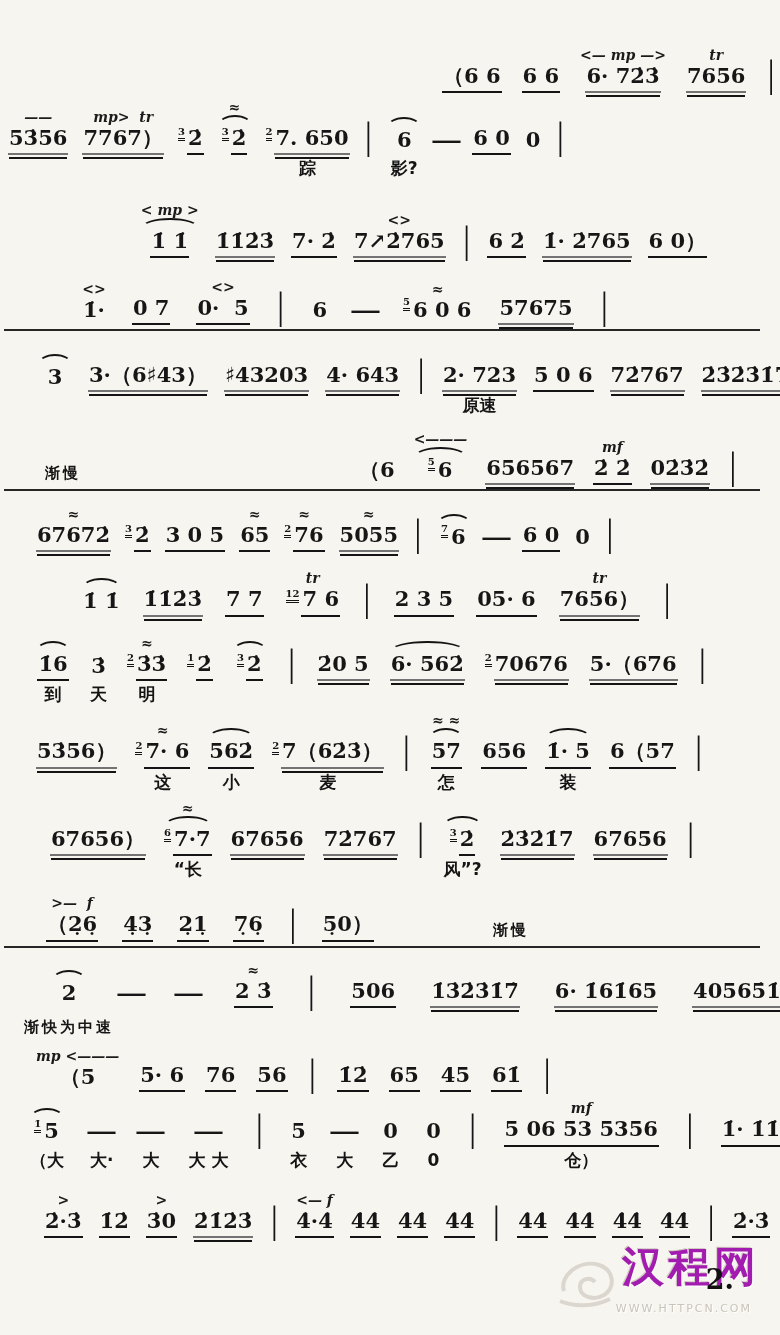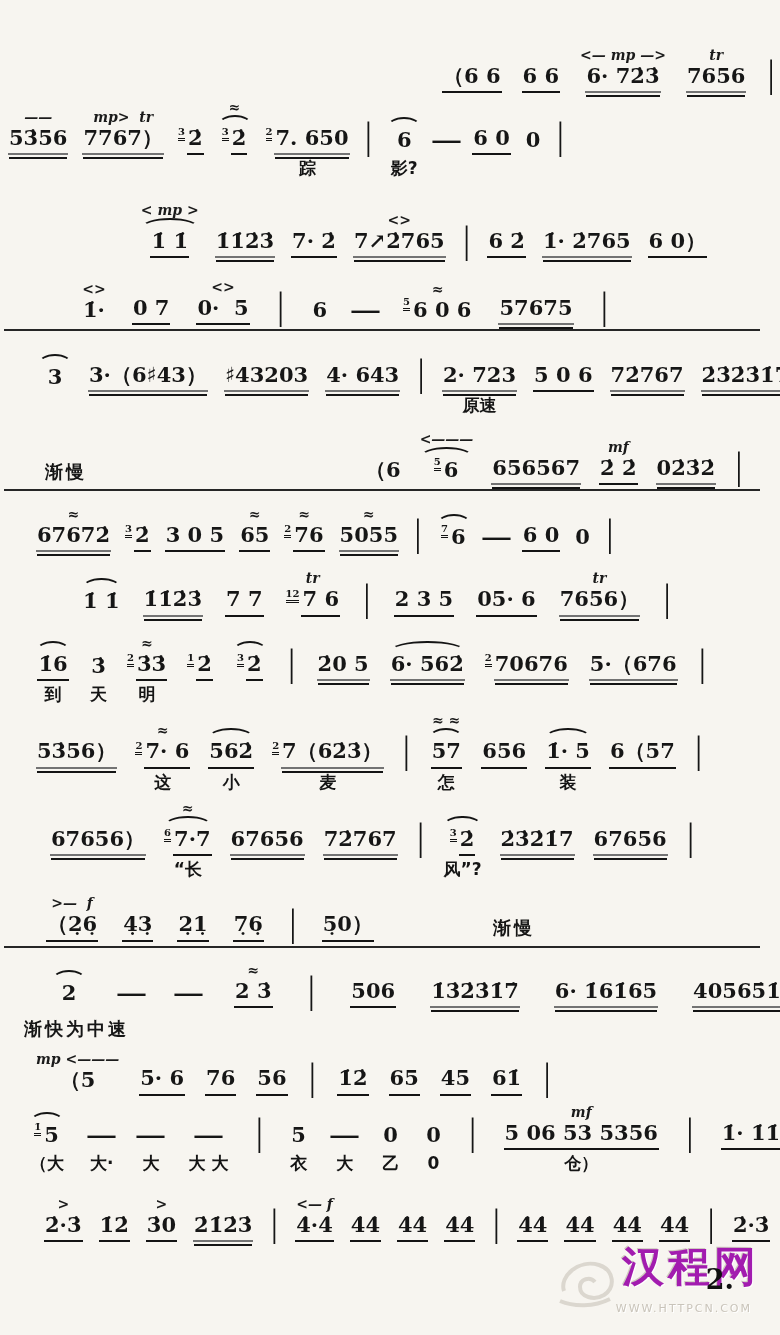--- a/index.html
+++ b/index.html
@@ -28,21 +28,21 @@
   .note.u1{border-bottom:2px solid #141414;}
   .note.u2{border-bottom:2px solid #737373;position:relative;}
   .note.u2::after{content:"";position:absolute;left:1px;right:1px;bottom:-6px;border-bottom:2px solid #141414;}
   .grace{
     font-size:10px;font-weight:700;line-height:10px;
     border-bottom:3px double #141414;margin:0 2px 14px 0;padding-bottom:1px;
   }
   .bar .note{font-weight:400;font-size:23px;transform:scaleY(1.5);border:none;padding:0 1px 2px 1px;}
   .dash .note{transform:scaleX(1.5);border:none;}
   .label .note{
-    font-family:Liberation Serif, serif;font-size:18px;font-weight:700;
+    font-family:Liberation Serif, serif;font-size:15px;font-weight:700;
     letter-spacing:3px;border:none;
   }
   .lyr{
     font-family:"DejaVu Sans", sans-serif;font-size:17px;font-weight:700;
     height:27px;line-height:27px;white-space:pre;color:#141414;
   }
   .rule{border-top:2px solid #262626;margin:4px 6px 10px 4px;}
   #watermark{
     position:absolute;right:6px;bottom:6px;width:200px;height:90px;
     color:#d9d5cd;pointer-events:none;

